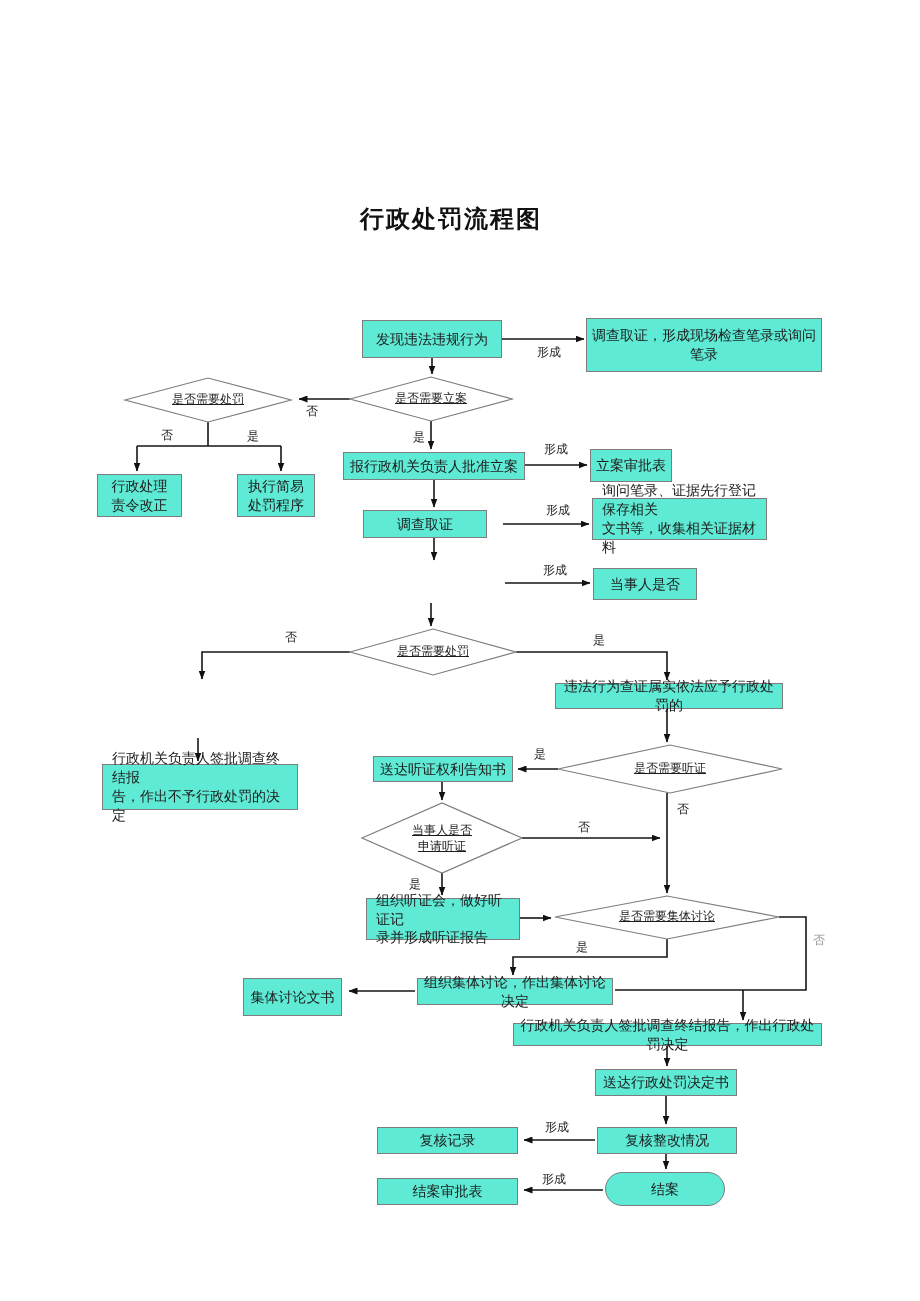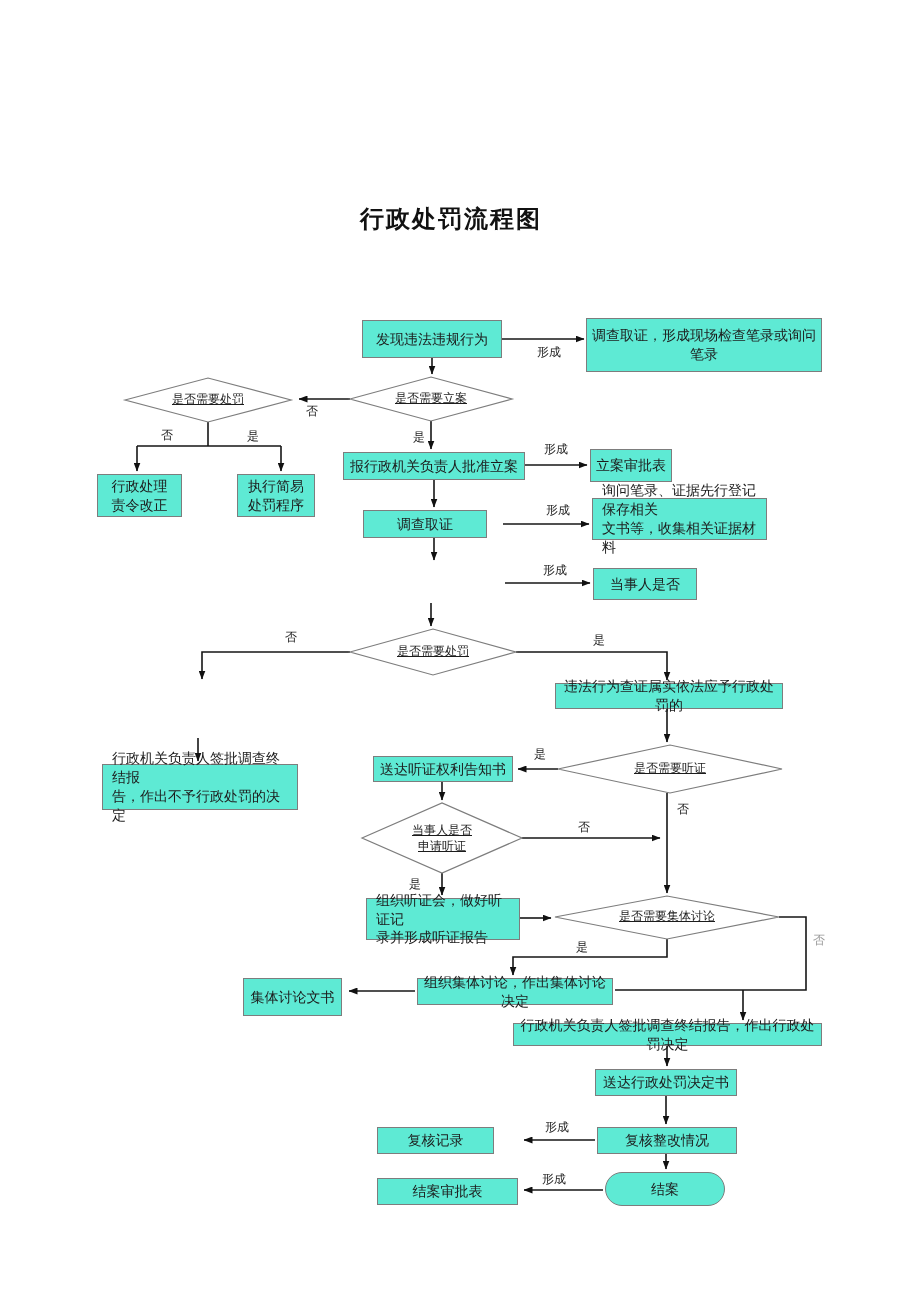--- a/index.html
+++ b/index.html
@@ -91,21 +91,21 @@
 告，作出不予行政处罚的决定</div>
   <div class="node" style="left:555px;top:683px;width:228px;height:26px">违法行为查证属实依法应予行政处罚的</div>
   <div class="node" style="left:373px;top:756px;width:140px;height:26px">送达听证权利告知书</div>
   <div class="node left" style="left:366px;top:898px;width:154px;height:42px">组织听证会，做好听证记
 录并形成听证报告</div>
   <div class="node" style="left:417px;top:978px;width:196px;height:27px">组织集体讨论，作出集体讨论决定</div>
   <div class="node" style="left:243px;top:978px;width:99px;height:38px">集体讨论文书</div>
   <div class="node" style="left:513px;top:1023px;width:309px;height:23px">行政机关负责人签批调查终结报告，作出行政处罚决定</div>
   <div class="node" style="left:595px;top:1069px;width:142px;height:27px">送达行政处罚决定书</div>
   <div class="node" style="left:597px;top:1127px;width:140px;height:27px">复核整改情况</div>
-  <div class="node" style="left:377px;top:1127px;width:117px;height:27px">复核记录</div>
+  <div class="node" style="left:377px;top:1127px;width:141px;height:27px">复核记录</div>
   <div class="node stadium" style="left:605px;top:1172px;width:120px;height:34px">结案</div>
   <div class="node" style="left:377px;top:1178px;width:141px;height:27px">结案审批表</div>
 
   <div class="dlabel" style="left:371px;top:388px;width:120px;height:22px">是否需要立案</div>
   <div class="dlabel" style="left:148px;top:389px;width:120px;height:22px">是否需要处罚</div>
   <div class="dlabel" style="left:373px;top:641px;width:120px;height:22px">是否需要处罚</div>
   <div class="dlabel" style="left:610px;top:758px;width:120px;height:22px">是否需要听证</div>
   <div class="dlabel" style="left:382px;top:821px;width:120px;height:36px">当事人是否
 申请听证</div>
   <div class="dlabel" style="left:597px;top:906px;width:140px;height:22px">是否需要集体讨论</div>

